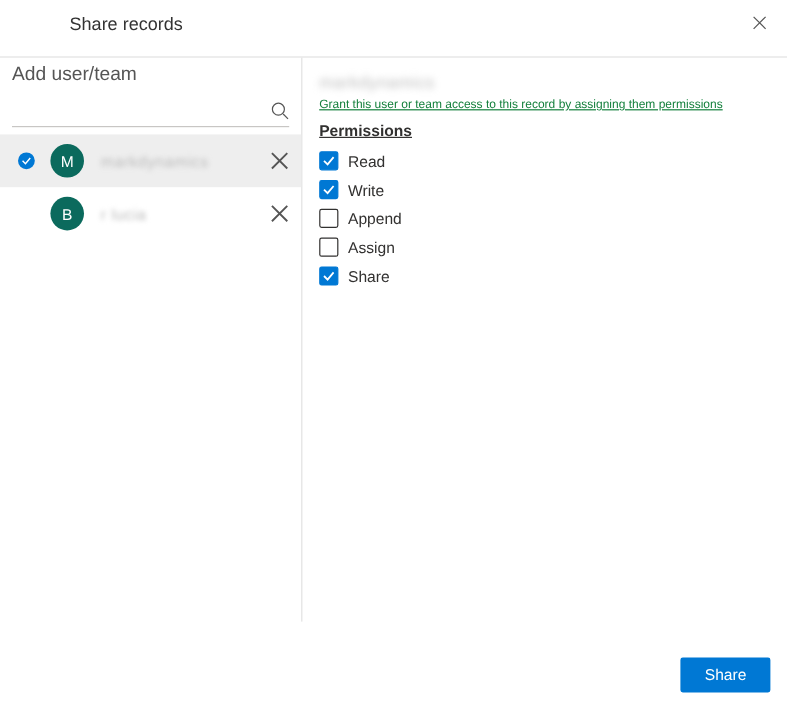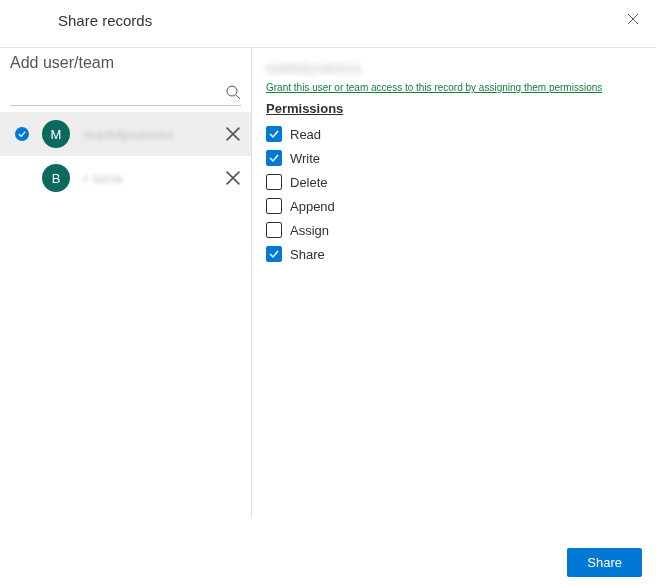--- a/index.html
+++ b/index.html
@@ -265,24 +265,20 @@
       <label class="perm-item">
         <span class="cb checked">
             <svg viewBox="0 0 10 10">
               <path d="M1 5 L4 8 L9 2" stroke="#fff" stroke-width="1.5" fill="none"></path>
             </svg>
           </span>
         <span>Write</span>
       </label>
       <label class="perm-item">
         <span class="cb"></span>
-        <span>Delete</span>
-      </label>
-      <label class="perm-item">
-        <span class="cb"></span>
         <span>Append</span>
       </label>
       <label class="perm-item">
         <span class="cb"></span>
         <span>Assign</span>
       </label>
       <label class="perm-item">
         <span class="cb checked">
             <svg viewBox="0 0 10 10">
               <path d="M1 5 L4 8 L9 2" stroke="#fff" stroke-width="1.5" fill="none"></path>

